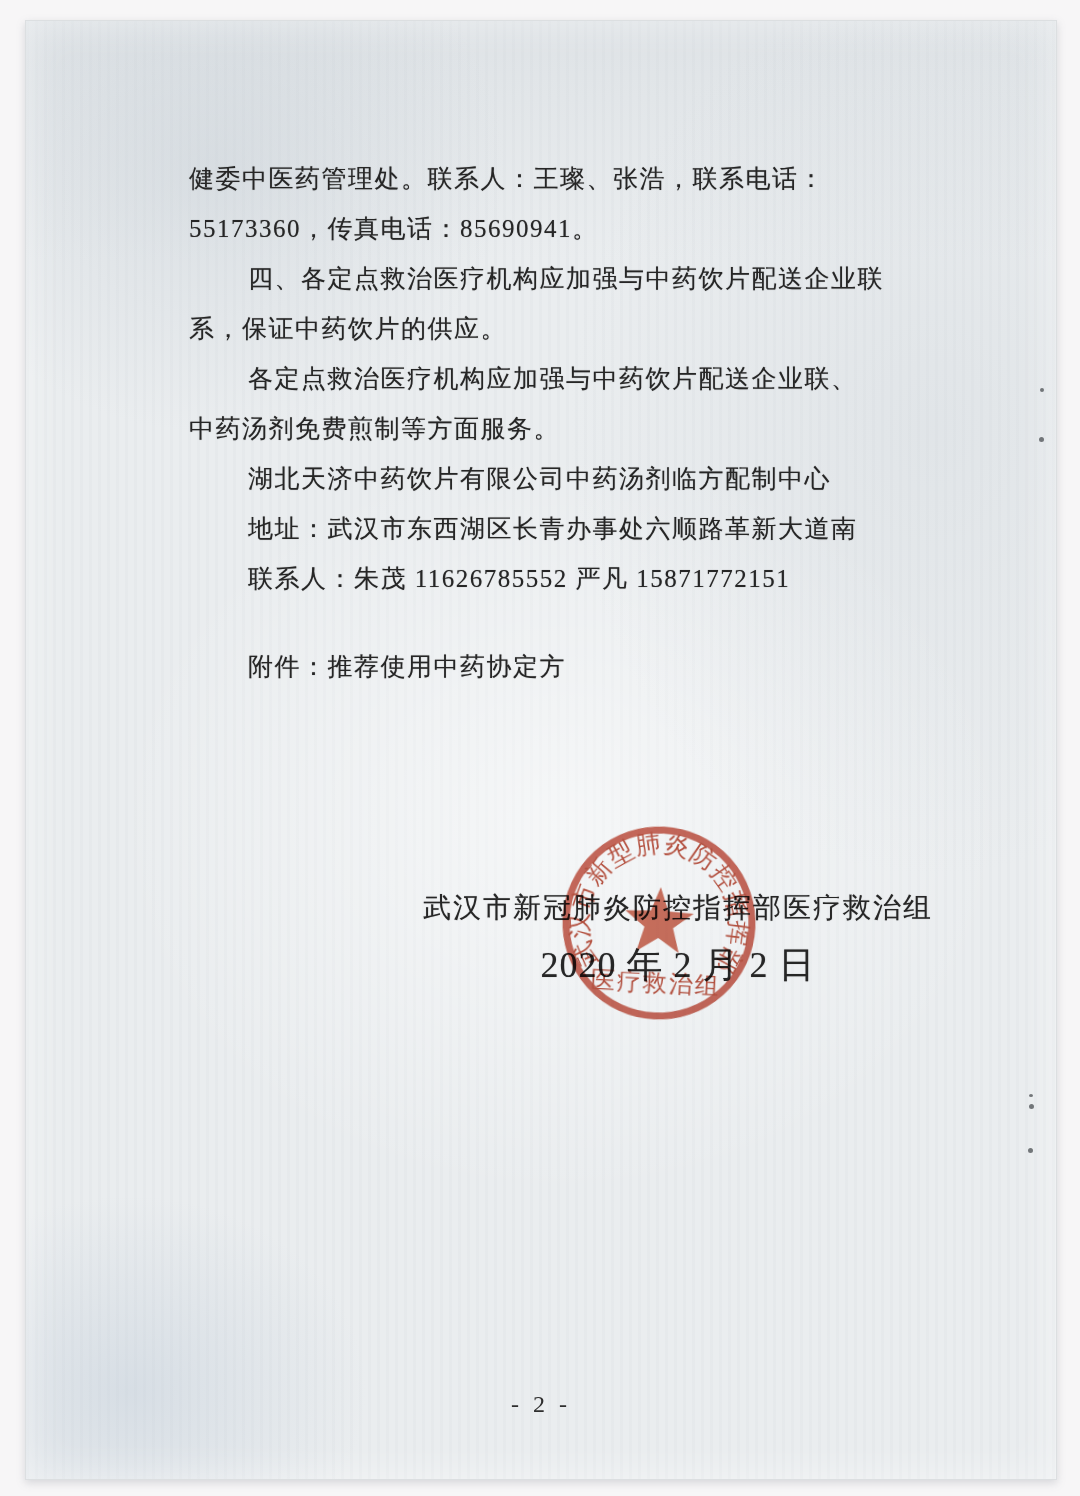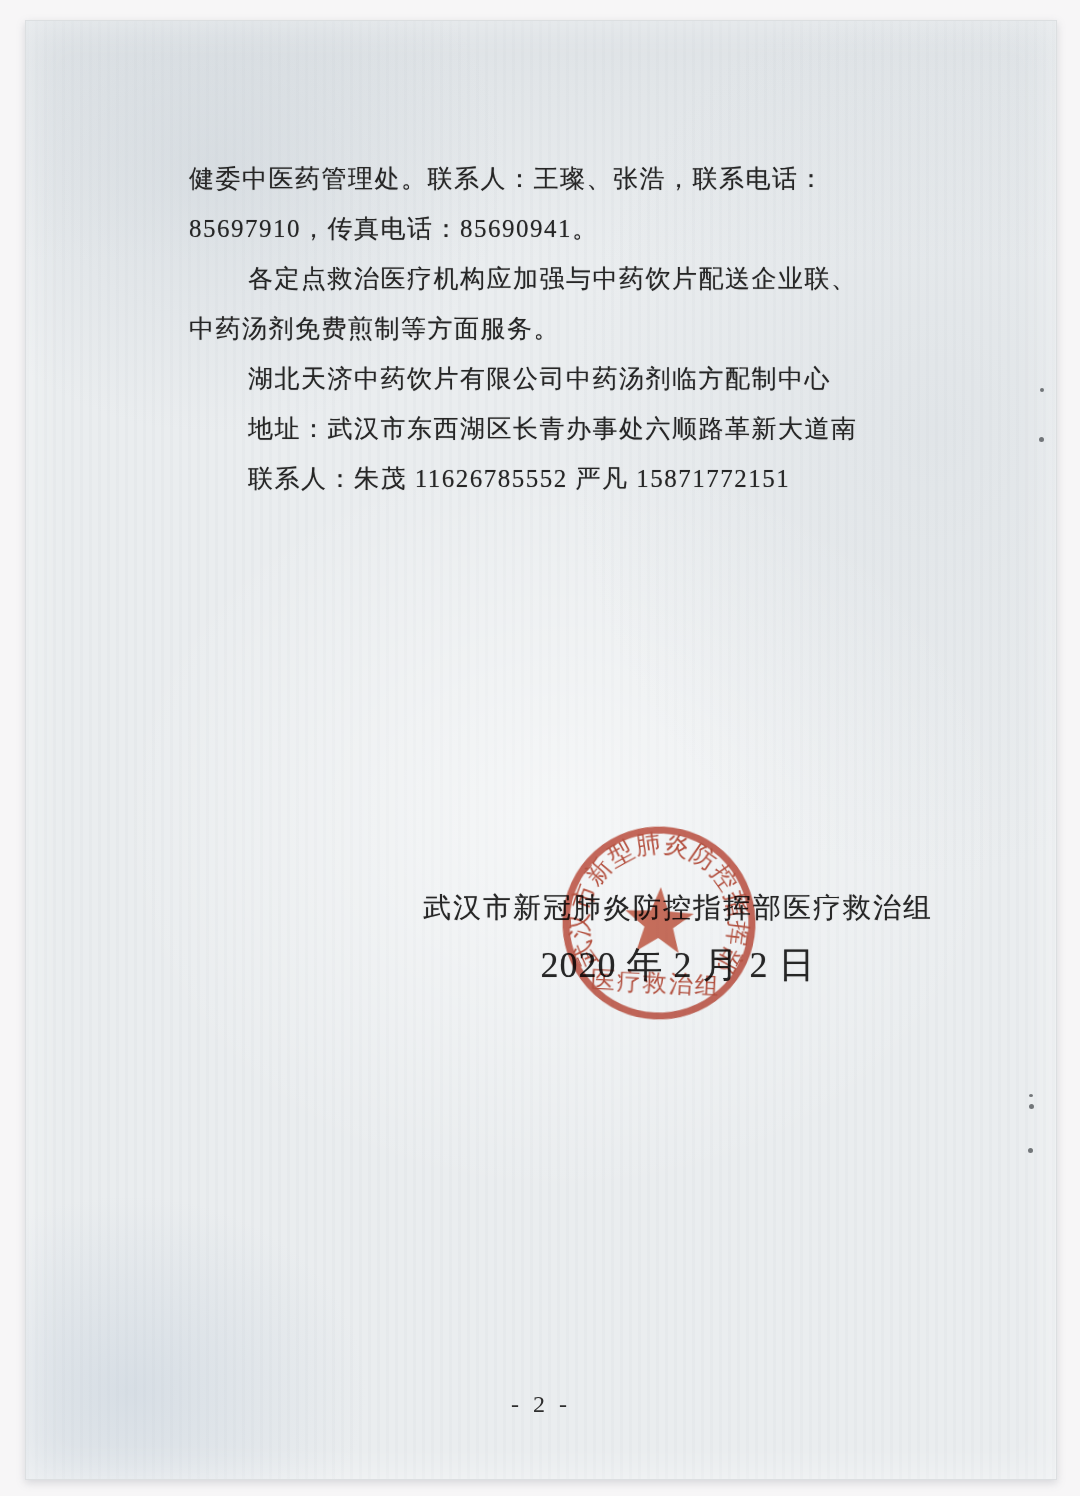--- a/index.html
+++ b/index.html
@@ -94,26 +94,29 @@
   }
 </style>
 </head>
 <body>
 
 <div class="photo">
   <div class="paper">
 
     <div class="textcol">
       <p class="ln">健委中医药管理处。联系人：王璨、张浩，联系电话：</p>
-      <p class="ln">85697910，传真电话：85690941。</p>
+      <p class="ln">55173360，传真电话：85690941。</p>
+      <p class="ln in">四、各定点救治医疗机构应加强与中药饮片配送企业联</p>
+      <p class="ln">系，保证中药饮片的供应。</p>
       <p class="ln in">各定点救治医疗机构应加强与中药饮片配送企业联、</p>
       <p class="ln">中药汤剂免费煎制等方面服务。</p>
       <p class="ln in">湖北天济中药饮片有限公司中药汤剂临方配制中心</p>
       <p class="ln in">地址：武汉市东西湖区长青办事处六顺路革新大道南</p>
       <p class="ln in">联系人：朱茂 11626785552 严凡 15871772151</p>
+      <p class="ln in gap">附件：推荐使用中药协定方</p>
     </div>
 
     <div class="sig-org">武汉市新冠肺炎防控指挥部医疗救治组</div>
     <div class="sig-date">2020 年 2 月 2 日</div>
 
     <div class="seal">
       <svg viewBox="0 0 220 220" width="220" height="220" xmlns="http://www.w3.org/2000/svg" xmlns:xlink="http://www.w3.org/1999/xlink">
         <circle cx="110" cy="110" r="93" fill="none" stroke="#bf4734" stroke-width="7" stroke-opacity="0.88"></circle>
         <path id="sealArc" d="M 53.3,152.7 A 71,71 0 1 1 166.7,152.7" fill="none"></path>
         <text class="arc-text" text-anchor="middle">

